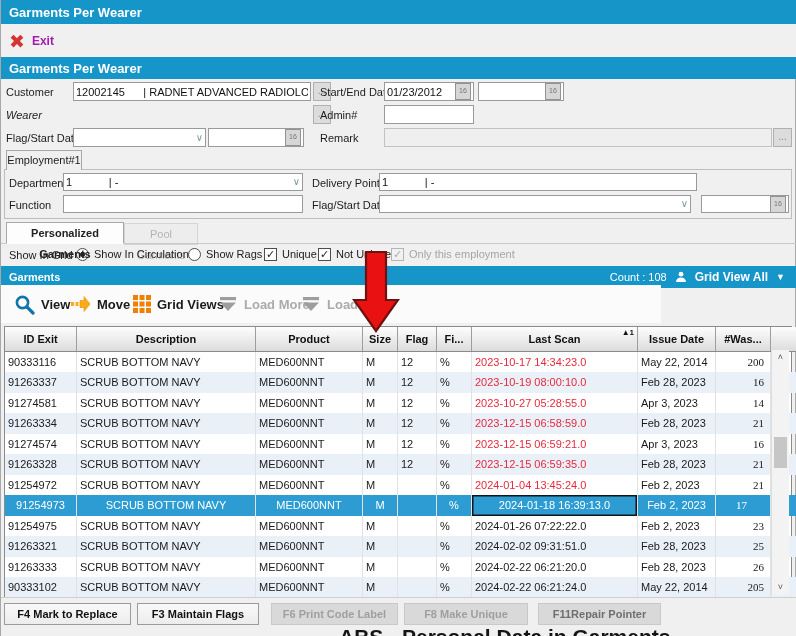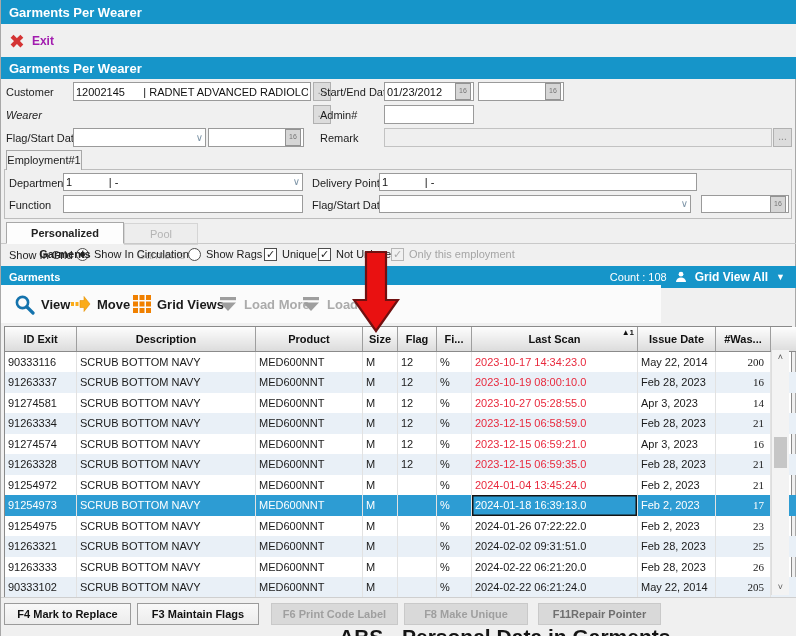--- a/index.html
+++ b/index.html
@@ -58,21 +58,21 @@
   #table-wrap{left:3px;top:326px;width:788px;height:271px;background:#fff;border:1px solid #8a8a8a;box-sizing:border-box;}
   table{table-layout:fixed;width:768px;border-collapse:collapse;}
   th{background:linear-gradient(#fdfdfd,#dcdcdc);border-right:1px solid #9e9e9e;border-bottom:1px solid #8a8a8a;
     height:22px;font-size:11px;font-weight:bold;color:#111;text-align:center;position:relative;overflow:hidden;white-space:nowrap;}
   .sortmark{position:absolute;right:3px;top:1px;font-size:8px;font-weight:bold;}
   td{height:20.5px;font-size:11px;color:#1a1a1a;padding:0 3px;border-right:1px solid #e2e2e2;
     overflow:hidden;white-space:pre;box-sizing:border-box;}
   tbody tr:nth-child(even) td{background:#e9f0f7;}
   td.right{text-align:right;padding-right:6px;font-family:Liberation Serif, serif;}
   td.overdue{color:#e8293d;}
-  tr.selected td{background:#2d9cd3 !important;color:#fff;}
+  tr.selected td{background:#2d9cd3 !important;color:#fff;text-align:center;}
   td.focuscell{box-shadow:inset 0 0 0 1.5px #141414;}
   
   #vscroll{position:absolute;right:2px;top:23px;bottom:1px;width:17px;background:#f3f3f3;border-left:1px solid #ddd;}
   .sarrow{position:absolute;left:0;width:17px;height:15px;color:#555;font-size:9px;text-align:center;line-height:15px;}
   #sthumb{position:absolute;left:2px;top:87px;width:13px;height:31px;background:#c6c6c6;}
   
   #footer{left:0;top:597px;width:796px;height:39px;background:#f0f0f0;border-top:1px solid #cfcfcf;}
   .fbtn{position:absolute;top:5px;height:22px;box-sizing:border-box;font-size:11px;font-weight:bold;
     text-align:center;line-height:20px;white-space:nowrap;overflow:hidden;}
   .fbtn.enabled{background:linear-gradient(#f9f9f9,#ececec);border:1px solid #9b9b9b;color:#111;}

